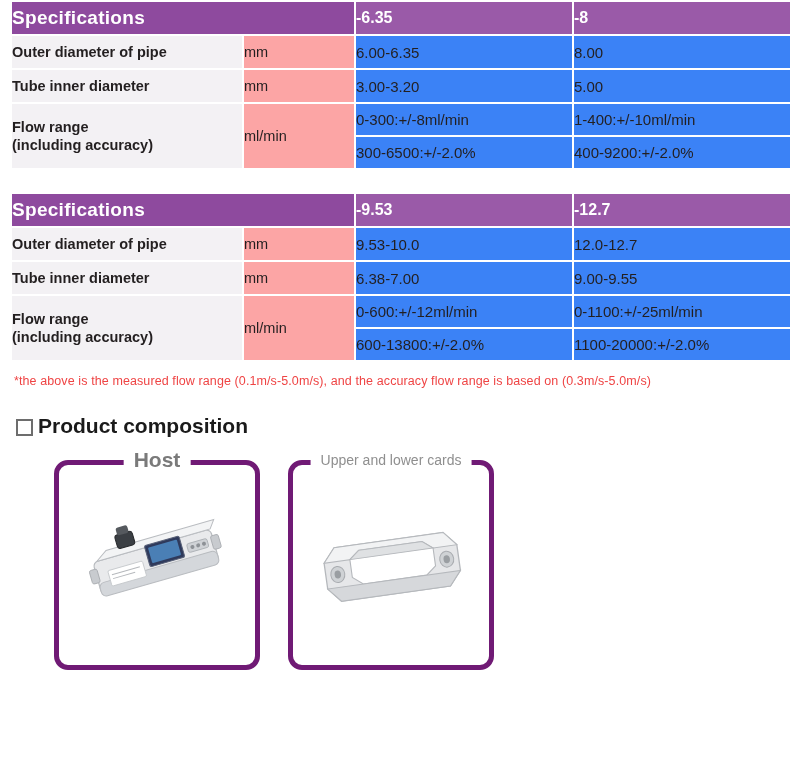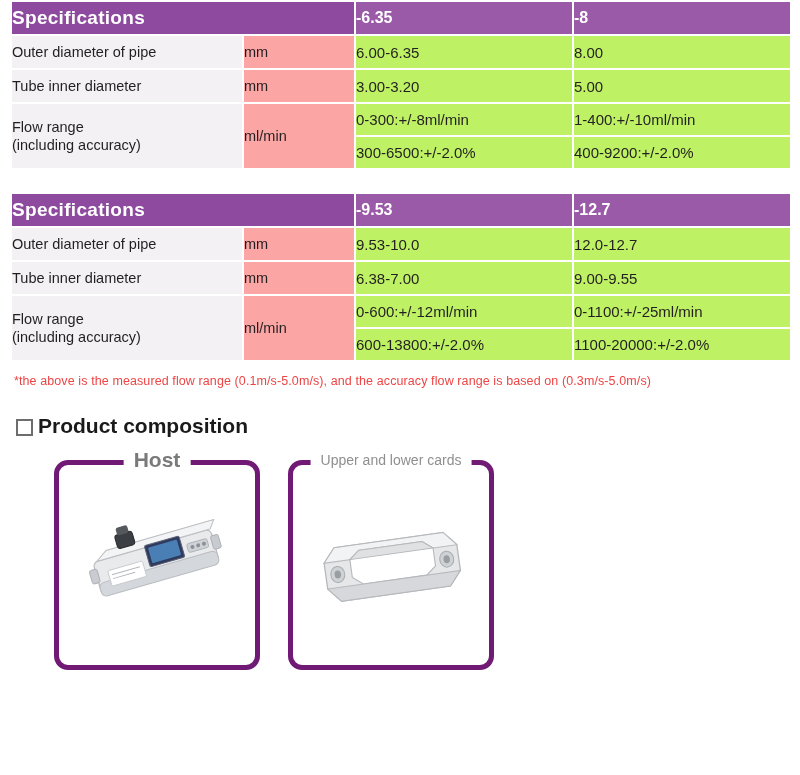--- a/index.html
+++ b/index.html
@@ -47,32 +47,32 @@
     background: #9a5aa8;
     color: #ffffff;
     font-size: 16px;
     font-weight: bold;
     height: 32px;
   }
   .lbl {
     background: #f3f1f4;
     color: #231f20;
     font-size: 14.5px;
-    font-weight: normal;
+    font-weight: bold;
     height: 32px;
     padding: 0 6px;
   }
   .unit {
     background: #fca5a5;
     color: #231f20;
     font-size: 14.5px;
     height: 32px;
   }
   .val {
-    background: #bef264;
+    background: #3b82f6;
     color: #231f20;
     font-size: 15px;
     height: 32px;
   }
   .val.tall { height: 31px; }
   .lbl.two-line {
     line-height: 1.25;
     font-size: 14.5px;
   }
   .unit.mid { font-size: 14.5px; }

